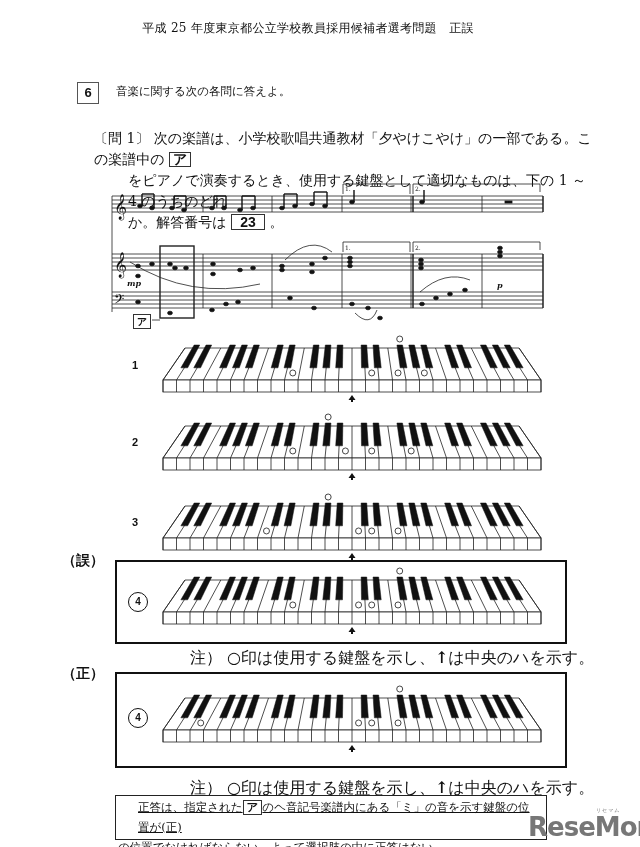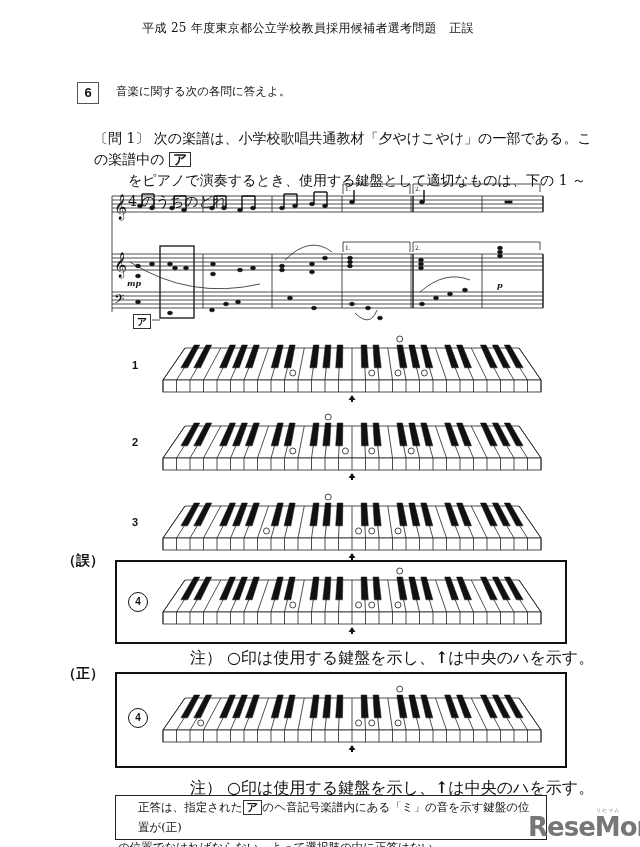--- a/index.html
+++ b/index.html
@@ -13,37 +13,42 @@
   .q1 { left:94px; top:128px; width:500px; font-size:14px; line-height:21px; }
   .q1 .ind { padding-left:34px; display:block; }
   .boxed { display:inline-block; border:1px solid #333; padding:0 3px; font-family:"Liberation Sans",sans-serif; font-weight:bold; line-height:13px; }
   .ansbox { display:inline-block; border:1px solid #333; width:32px; text-align:center; font-family:"Liberation Sans",sans-serif; font-weight:bold; line-height:14px; }
   .kbd-label { font-family:"Liberation Sans",sans-serif; font-size:11px; font-weight:bold; }
   .note { font-size:16px; }
   .frame { border:2px solid #111; }
   .circ { width:18px; height:18px; border:1.5px solid #111; border-radius:50%; text-align:center; line-height:18px;
           font-family:"Liberation Sans",sans-serif; font-size:10px; font-weight:bold; }
   .side-label { font-family:"DejaVu Sans",sans-serif; font-size:14px; font-weight:bold; }
-  .answer-box { left:115px; top:795px; width:414px; height:42px; border:1.5px solid #222; font-size:11.5px; line-height:20px; padding:1px 16px 0 0; }
+  .answer-box { left:115px; top:795px; width:414px; height:42px; border:1.5px solid #222; font-size:11.5px; line-height:20px; padding:1px 16px 0 0;text-decoration:underline; }
   .logo { left:528px; top:812px; font-family:"DejaVu Sans",sans-serif; font-weight:bold; font-size:26px; color:#777; letter-spacing:-1px; }
   .logo small { font-size:5px; position:absolute; top:-5px; left:68px; letter-spacing:1px; font-weight:normal; }
 </style>
 </head>
 <body>
 
 <div class="abs header">平成 25 年度東京都公立学校教員採用候補者選考問題　正誤</div>
 
 <div class="abs qnum">6</div>
 <div class="abs intro">音楽に関する次の各問に答えよ。</div>
 
 <div class="abs q1">
   <span>〔問 1〕</span>
   <span>次の楽譜は、小学校歌唱共通教材「夕やけこやけ」の一部である。この楽譜中の</span>
   <span class="boxed">ア</span>
   <span class="ind">をピアノで演奏するとき、使用する鍵盤として適切なものは、下の 1 ～ 4 のうちのどれ</span>
+  <span class="ind">
+    <span>か。解答番号は</span>
+    <span class="ansbox">23</span>
+    <span>。</span>
+  </span>
 </div>
 
 <svg class="abs" style="left:100px;top:180px" width="450" height="150" viewBox="0 0 450 150">
   <g stroke="#222" stroke-width="0.8" fill="none">
 
     <path d="M243 14 V4 H310 V14"></path>
       <path d="M313 14 V4 H440 V12"></path>
 
     <g id="st1">
         <line x1="12" y1="16" x2="443" y2="16"></line>

